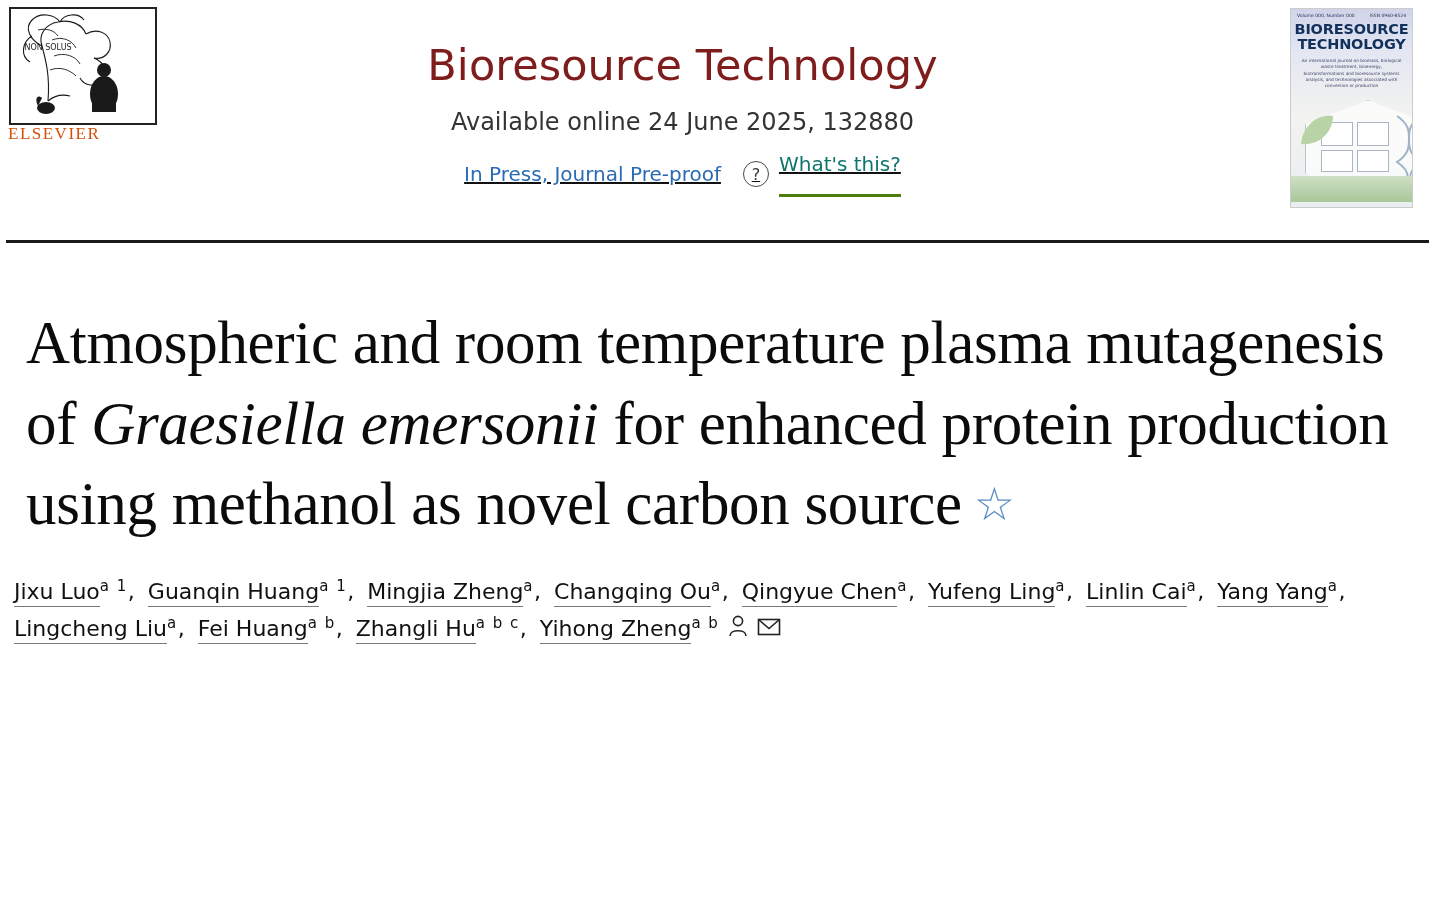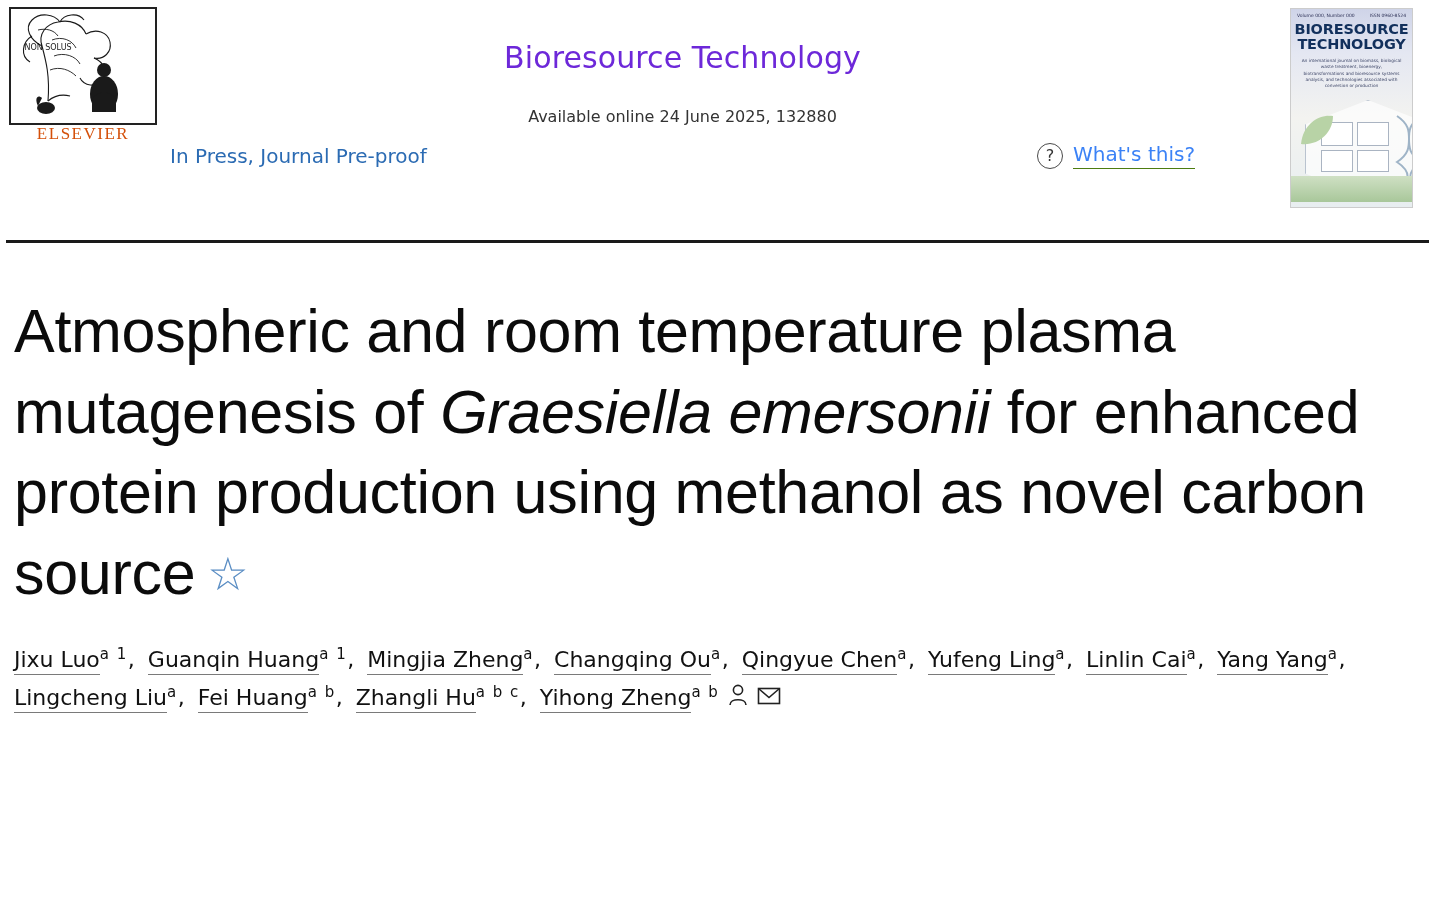--- a/index.html
+++ b/index.html
@@ -27,21 +27,20 @@
     position: relative;
     height: 240px;
     box-sizing: border-box;
   }
 
   .elsevier-logo {
     position: absolute;
     left: 8px;
     top: 6px;
     width: 150px;
-    text-align: center;
   }
   .elsevier-tree {
     width: 150px;
     height: 120px;
     display: block;
   }
   .elsevier-word {
     font-family: "Liberation Serif", serif;
     font-size: 17px;
     letter-spacing: 1.5px;
@@ -52,38 +51,39 @@
 
   .journal-center {
     position: absolute;
     left: 170px;
     right: 240px;
     top: 40px;
     text-align: center;
   }
   .journal-title {
     font-family: "DejaVu Sans", sans-serif;
-    font-size: 30px;
+    font-size: 43px;
     font-weight: 400;
-    color: #6d28d9;
+    color: #7f1d1d;
     letter-spacing: 0.1px;
     line-height: 1.2;
   }
   .journal-availability {
     font-family: "DejaVu Sans", sans-serif;
-    font-size: 16px;
+    font-size: 24px;
     color: #333333;
-    margin-top: 31px;
+    margin-top: 16px;
   }
   .journal-status-row {
     margin-top: 16px;
     display: flex;
     align-items: center;
-    justify-content: space-between;
+    justify-content: center;
     gap: 22px;
+    text-decoration: underline;
   }
   .press-status {
     font-family: "DejaVu Sans", sans-serif;
     font-size: 20px;
     color: #2b6bb3;
     cursor: pointer;
   }
   .whats-this-wrap {
     display: flex;
     align-items: center;
@@ -99,23 +99,23 @@
     justify-content: center;
     font-family: "DejaVu Sans", sans-serif;
     font-size: 16px;
     color: #333333;
     box-sizing: border-box;
     cursor: pointer;
   }
   .whats-this {
     font-family: "DejaVu Sans", sans-serif;
     font-size: 20px;
-    color: #3b82f6;
-    border-bottom: 1px solid #4d7c0f;
-    padding-bottom: 2px;
+    color: #0f766e;
+    border-bottom: 3px solid #4d7c0f;
+    padding-bottom: 18px;
     cursor: pointer;
   }
 
   
   .cover {
     position: absolute;
     right: 22px;
     top: 8px;
     width: 123px;
     height: 200px;
@@ -184,26 +184,26 @@
     height: 3px;
     background: #1a1a1a;
     margin: 0 6px;
   }
 
   
   .article {
     padding: 48px 14px 0 14px;
   }
   h1.article-title {
-    font-family: Liberation Sans, sans-serif;
+    font-family: Liberation Serif, serif;
     font-weight: 400;
     font-size: 61px;
     line-height: 1.32;
     color: #0b0b0b;
-    margin: 0;
+    margin: 12px;
     letter-spacing: -0.3px;
   }
   h1.article-title .sp-italic {
     font-style: italic;
   }
   .star-icon {
     color: #5b8ec4;
     font-size: 46px;
     vertical-align: 4px;
     margin-left: 12px;

